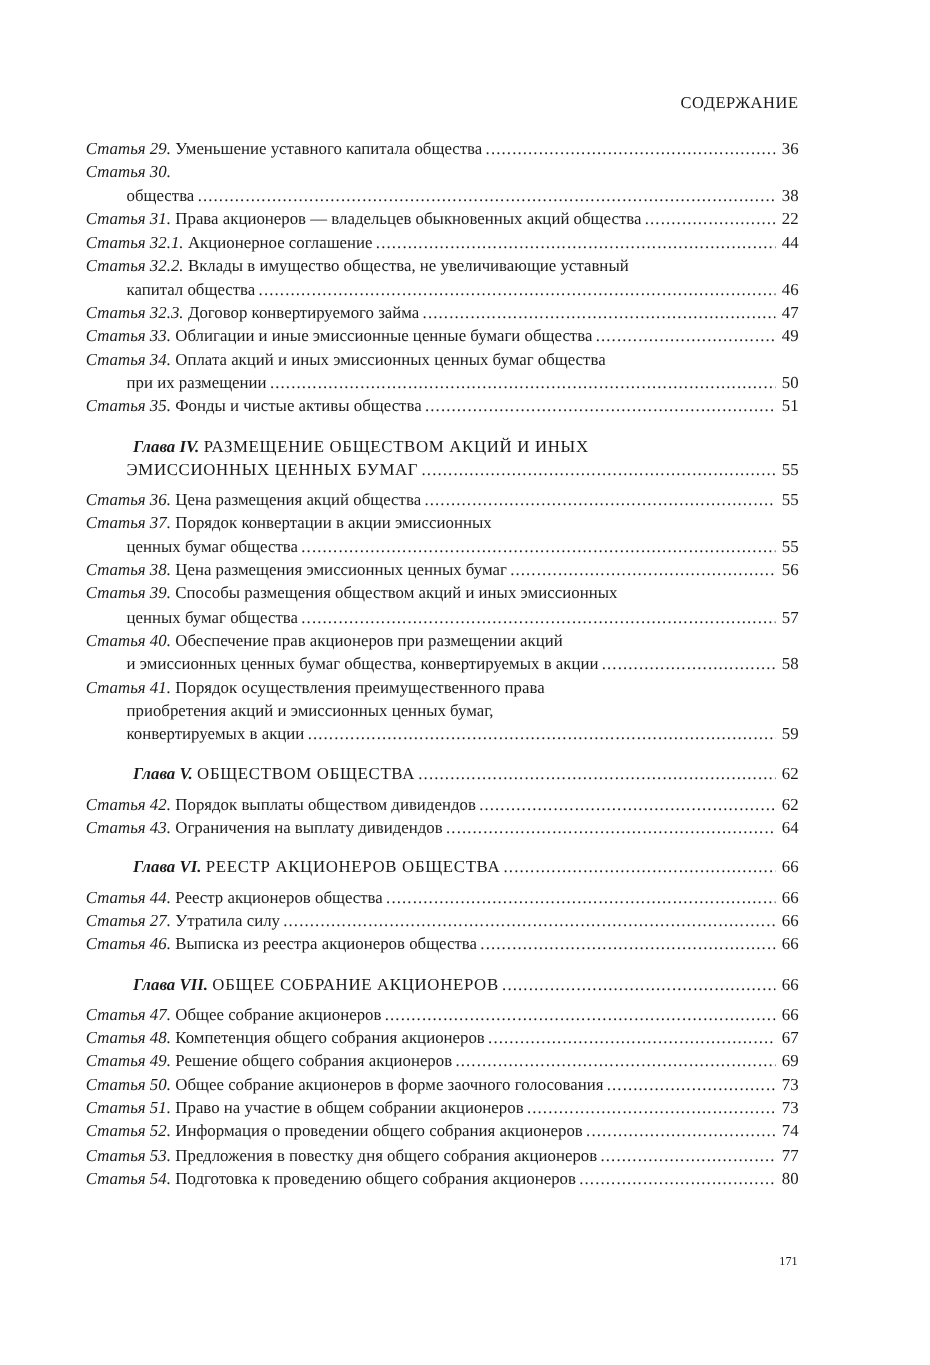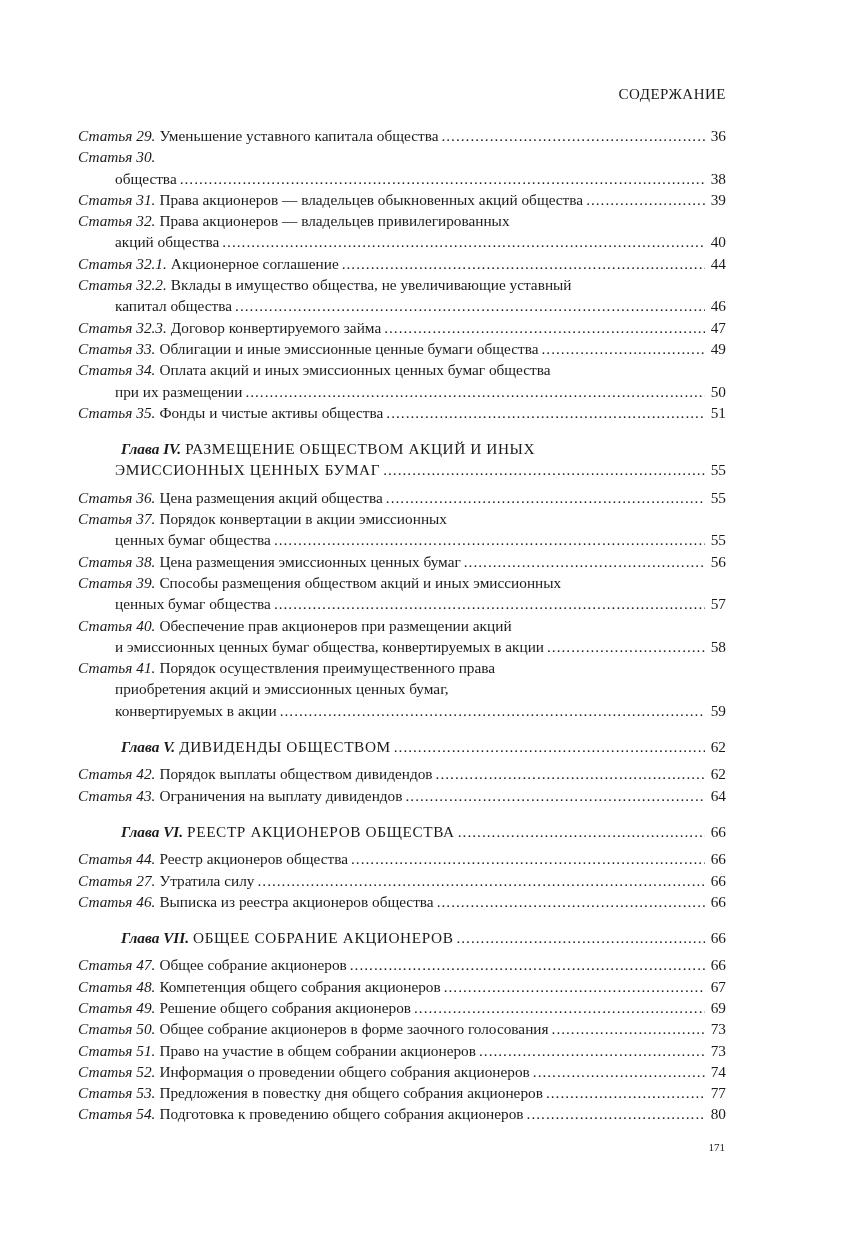--- a/index.html
+++ b/index.html
@@ -40,32 +40,21 @@
         <span class="ttl">общества</span>
         <span class="lead"></span>
         <span class="pg">38</span>
       </div>
     </div>
     <div class="entry">
       <div class="line">
         <span class="lbl">Статья 31.</span>
         <span class="ttl">Права акционеров — владельцев обыкновенных акций общества</span>
         <span class="lead"></span>
-        <span class="pg">39</span>
-      </div>
-    </div>
-    <div class="entry">
-      <div class="line">
-        <span class="lbl">Статья 32.</span>
-        <span class="ttl">Права акционеров — владельцев привилегированных</span>
-      </div>
-      <div class="line cont">
-        <span class="ttl">акций общества</span>
-        <span class="lead"></span>
-        <span class="pg">40</span>
+        <span class="pg">22</span>
       </div>
     </div>
     <div class="entry">
       <div class="line">
         <span class="lbl">Статья 32.1.</span>
         <span class="ttl">Акционерное соглашение</span>
         <span class="lead"></span>
         <span class="pg">44</span>
       </div>
     </div>
@@ -185,21 +174,21 @@
       </div>
       <div class="line cont">
         <span class="ttl">конвертируемых в акции</span>
         <span class="lead"></span>
         <span class="pg">59</span>
       </div>
     </div>
     <div class="entry chap">
       <div class="line">
         <span class="lbl">Глава V.</span>
-        <span class="ttl">ДИВИДЕНДЫ ОБЩЕСТВОМ</span>
+        <span class="ttl">ОБЩЕСТВОМ ОБЩЕСТВА</span>
         <span class="lead"></span>
         <span class="pg">62</span>
       </div>
     </div>
     <div class="entry">
       <div class="line">
         <span class="lbl">Статья 42.</span>
         <span class="ttl">Порядок выплаты обществом дивидендов</span>
         <span class="lead"></span>
         <span class="pg">62</span>

